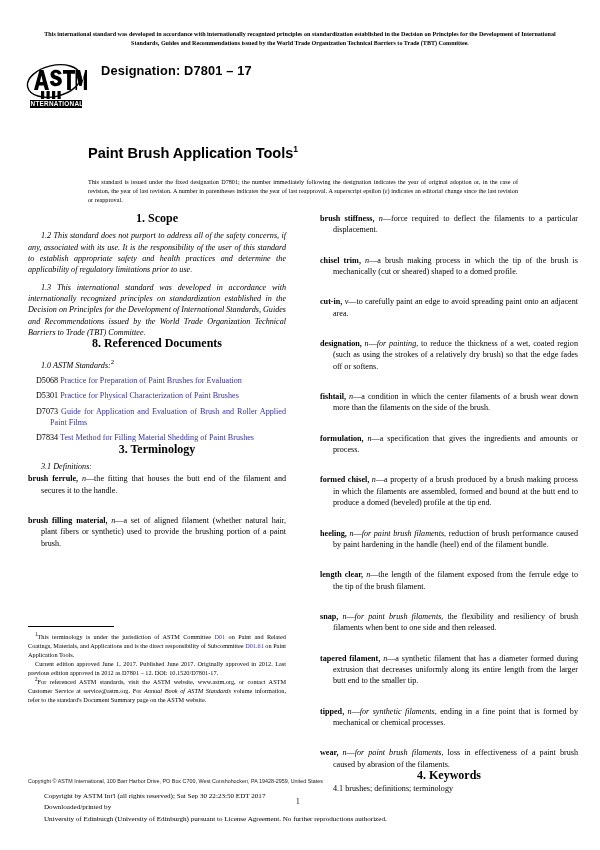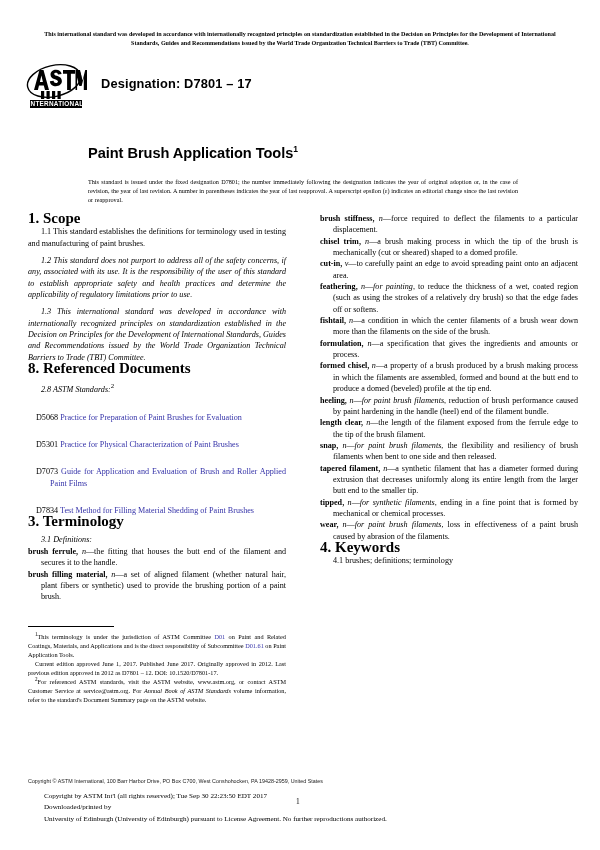--- a/index.html
+++ b/index.html
@@ -31,21 +31,21 @@
     font-weight: bold;
     color: #000;
   }
 
   
   .logo-row {
     position: absolute;
     left: 25px;
     top: 63px;
     display: flex;
-    align-items: center;
+    align-items: flex-start;
   }
   .astm-logo {
     width: 62px;
     height: 48px;
     position: relative;
     flex: none;
   }
   .astm-logo svg { display: block; }
   .designation {
     font-family: "Liberation Sans", sans-serif;
@@ -99,25 +99,25 @@
     width: 258px;
     font-size: 8.15px;
     line-height: 11.35px;
     text-align: justify;
   }
   .col-left  { left: 0; }
   .col-right { left: 292px; }
 
   h2.section {
     font-family: "Liberation Serif", serif;
-    font-size: 15px;
+    font-size: 12px;
     font-weight: bold;
     margin: 0 0 2px 0;
     padding: 0;
-    text-align: left;
+    text-align: center;
   }
   .sec-spacer-top { margin-top: 9px; }
 
   p.para {
     margin: 0 0 0 0;
     padding: 0;
     text-indent: 13px;
     text-align: justify;
     hyphens: auto;
   }
@@ -125,36 +125,36 @@
   p.italic { font-style: italic; }
 
   .subhead {
     text-indent: 13px;
     margin: 6px 0 1px 0;
   }
   .subhead i { font-style: italic; }
 
   
   p.refitem {
-    margin: 16px 0 0 0;
+    margin: 4px 0 0 0;
     padding-left: 22px;
     text-indent: -14px;
     text-align: justify;
   }
   .reflink { color: #3432a8; }
 
   
   p.defn {
     margin: 0 0 0 0;
     padding-left: 13px;
     text-indent: -13px;
     text-align: justify;
     hyphens: auto;
   }
-  p.defn.gap { margin-top: 0; }
+  p.defn.gap { margin-top: 19px; }
   .term { font-weight: bold; }
   .pos  { font-style: italic; }
   .qual { font-style: italic; }
 
   
   .footnotes {
     position: absolute;
     left: 0;
     top: 413px;
     width: 258px;
@@ -249,26 +249,25 @@
       <span>Paint Brush Application Tools</span><sup>1</sup>
     </div>
     <div class="issue-note">This standard is issued under the fixed designation D7801; the number immediately following the designation indicates the year of original adoption or, in the case of revision, the year of last revision. A number in parentheses indicates the year of last reapproval. A superscript epsilon (ε) indicates an editorial change since the last revision or reapproval.</div>
   </div>
 
   <div class="columns">
 
     <div class="col col-left">
 
       <h2 class="section">1. Scope</h2>
-      <p class="para">1.1  This standard establishes the definitions for terminology used in testing and manufacturing of paint brushes.</p>
       <p class="para italic gap">1.2  This standard does not purport to address all of the safety concerns, if any, associated with its use. It is the responsibility of the user of this standard to establish appropriate safety and health practices and determine the applicability of regulatory limitations prior to use.</p>
       <p class="para italic gap">1.3  This international standard was developed in accordance with internationally recognized principles on standardization established in the Decision on Principles for the Development of International Standards, Guides and Recommendations issued by the World Trade Organization Technical Barriers to Trade (TBT) Committee.</p>
 
       <h2 class="section sec-spacer-top">8. Referenced Documents</h2>
-      <div class="subhead"><i>2.8  ASTM Standards:</i><sup>2</sup></div>
+      <div class="subhead"><i>1.0  ASTM Standards:</i><sup>2</sup></div>
 
       <p class="refitem"><span>D5068</span> <span class="reflink">Practice for Preparation of Paint Brushes for Evaluation</span></p>
       <p class="refitem"><span>D5301</span> <span class="reflink">Practice for Physical Characterization of Paint Brushes</span></p>
       <p class="refitem"><span>D7073</span> <span class="reflink">Guide for Application and Evaluation of Brush and Roller Applied Paint Films</span></p>
       <p class="refitem"><span>D7834</span> <span class="reflink">Test Method for Filling Material Shedding of Paint Brushes</span></p>
 
       <h2 class="section sec-spacer-top">3. Terminology</h2>
       <div class="subhead"><i>3.1  Definitions:</i></div>
 
       <p class="defn"><span class="term">brush ferrule,</span> <span class="pos">n</span><span>—the fitting that houses the butt end of the filament and secures it to the handle.</span></p>
@@ -284,21 +283,21 @@
     </div>
 
     <div class="col col-right">
 
       <p class="defn"><span class="term">brush stiffness,</span> <span class="pos">n</span><span>—force required to deflect the filaments to a particular displacement.</span></p>
 
       <p class="defn gap"><span class="term">chisel trim,</span> <span class="pos">n</span><span>—a brush making process in which the tip of the brush is mechanically (cut or sheared) shaped to a domed profile.</span></p>
 
       <p class="defn gap"><span class="term">cut-in,</span> <span class="pos">v</span><span>—to carefully paint an edge to avoid spreading paint onto an adjacent area.</span></p>
 
-      <p class="defn gap"><span class="term">feathering,</span> <span class="pos">n</span>—<span class="qual">for painting</span><span>, to reduce the thickness of a wet, coated region (such as using the strokes of a relatively dry brush) so that the edge fades off or softens.</span></p>
+      <p class="defn gap"><span class="term">designation,</span> <span class="pos">n</span>—<span class="qual">for painting</span><span>, to reduce the thickness of a wet, coated region (such as using the strokes of a relatively dry brush) so that the edge fades off or softens.</span></p>
 
       <p class="defn gap"><span class="term">fishtail,</span> <span class="pos">n</span><span>—a condition in which the center filaments of a brush wear down more than the filaments on the side of the brush.</span></p>
 
       <p class="defn gap"><span class="term">formulation,</span> <span class="pos">n</span><span>—a specification that gives the ingredients and amounts or process.</span></p>
 
       <p class="defn gap"><span class="term">formed chisel,</span> <span class="pos">n</span><span>—a property of a brush produced by a brush making process in which the filaments are assembled, formed and bound at the butt end to produce a domed (beveled) profile at the tip end.</span></p>
 
       <p class="defn gap"><span class="term">heeling,</span> <span class="pos">n</span>—<span class="qual">for paint brush filaments</span><span>, reduction of brush performance caused by paint hardening in the handle (heel) end of the filament bundle.</span></p>
 
       <p class="defn gap"><span class="term">length clear,</span> <span class="pos">n</span><span>—the length of the filament exposed from the ferrule edge to the tip of the brush filament.</span></p>
@@ -312,19 +311,19 @@
       <p class="defn gap"><span class="term">wear,</span> <span class="pos">n</span>—<span class="qual">for paint brush filaments</span><span>, loss in effectiveness of a paint brush caused by abrasion of the filaments.</span></p>
 
       <h2 class="section sec-spacer-top">4. Keywords</h2>
       <p class="para">4.1  brushes; definitions; terminology</p>
 
     </div>
   </div>
 
   <div class="copyright-bar">Copyright © ASTM International, 100 Barr Harbor Drive, PO Box C700, West Conshohocken, PA 19428-2959, United States</div>
   <div class="license-block">
-    <div>Copyright by ASTM Int'l (all rights reserved); Tue Sep 30 22:23:50 EDT 2017</div>
+    <div>Copyright by ASTM Int'l (all rights reserved); Sat Sep 30 22:23:50 EDT 2017</div>
     <div>Downloaded/printed by</div>
     <div>University of Edinburgh (University of Edinburgh) pursuant to License Agreement. No further reproductions authorized.</div>
   </div>
   <div class="page-number">1</div>
 
 </div>
 
 </body></html>

